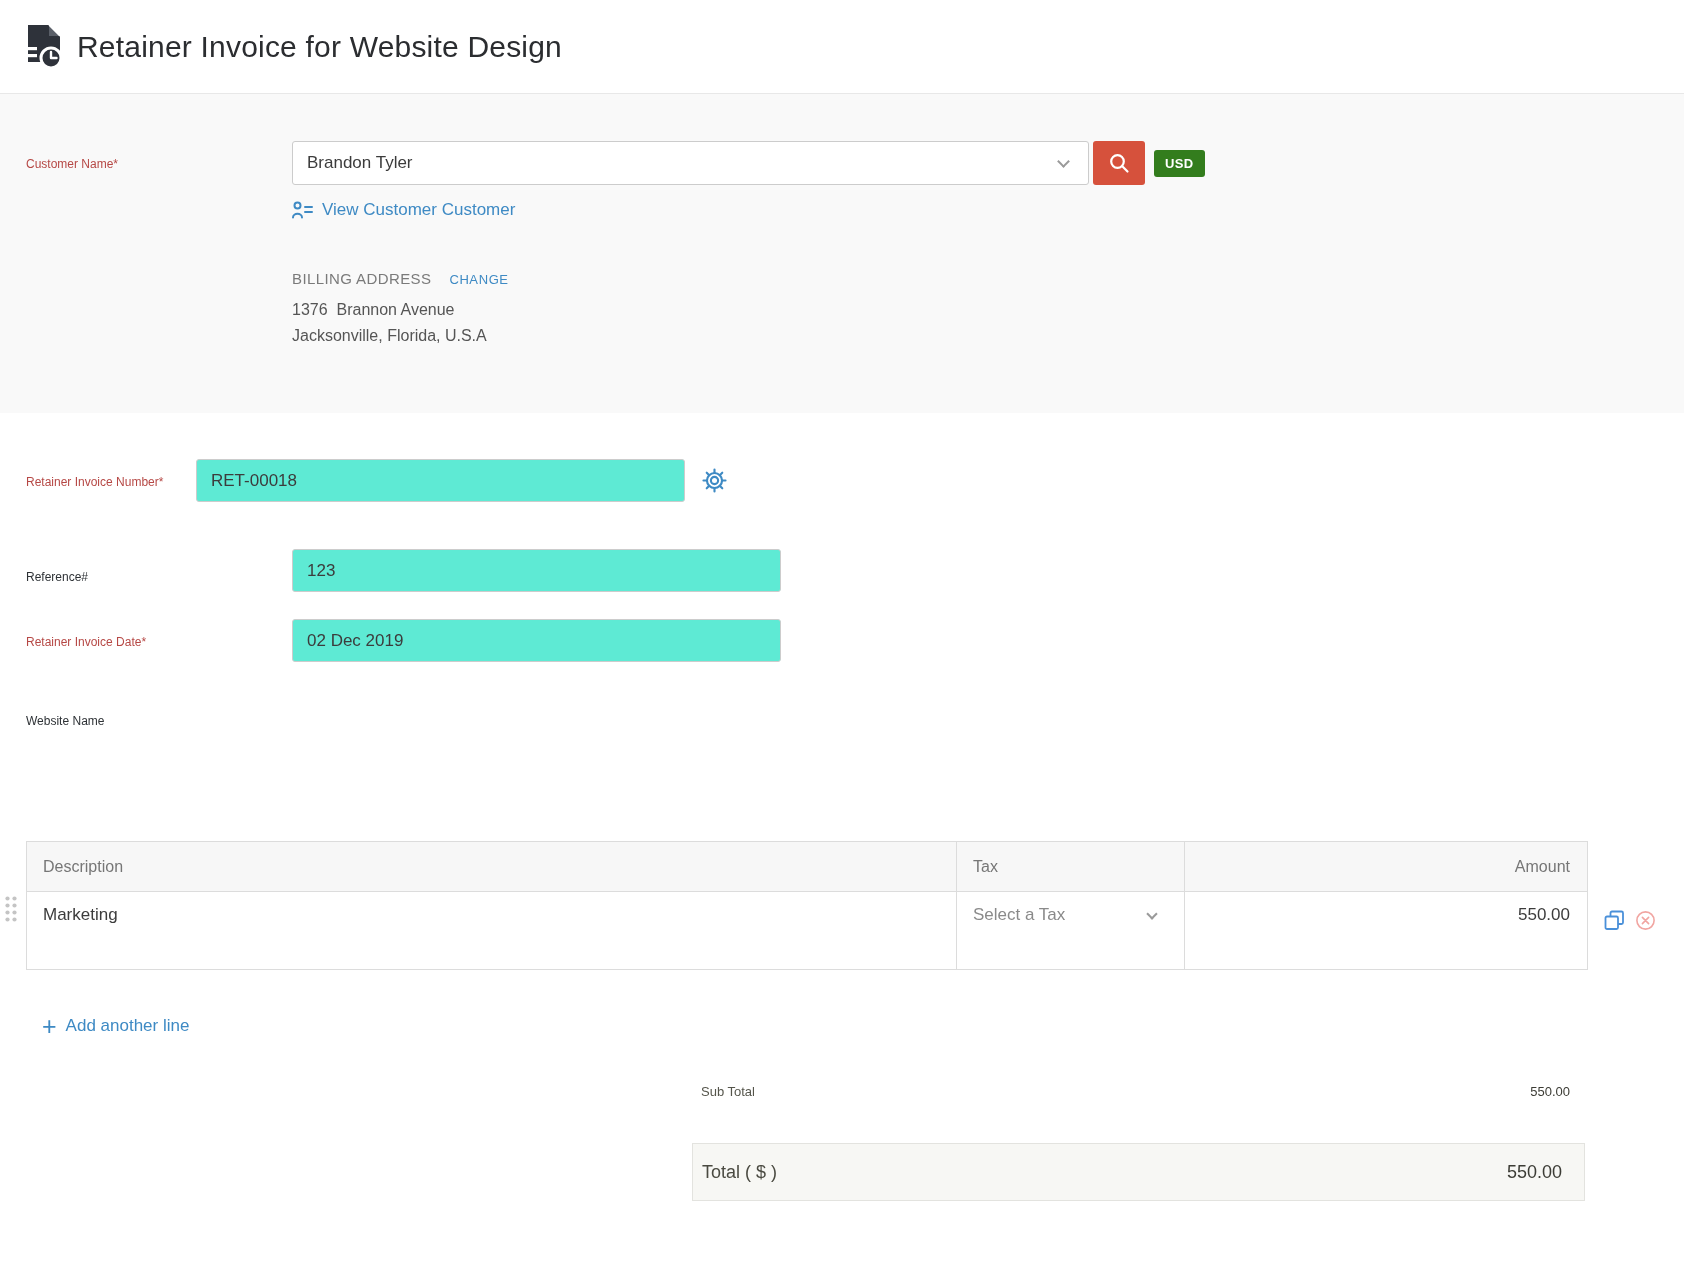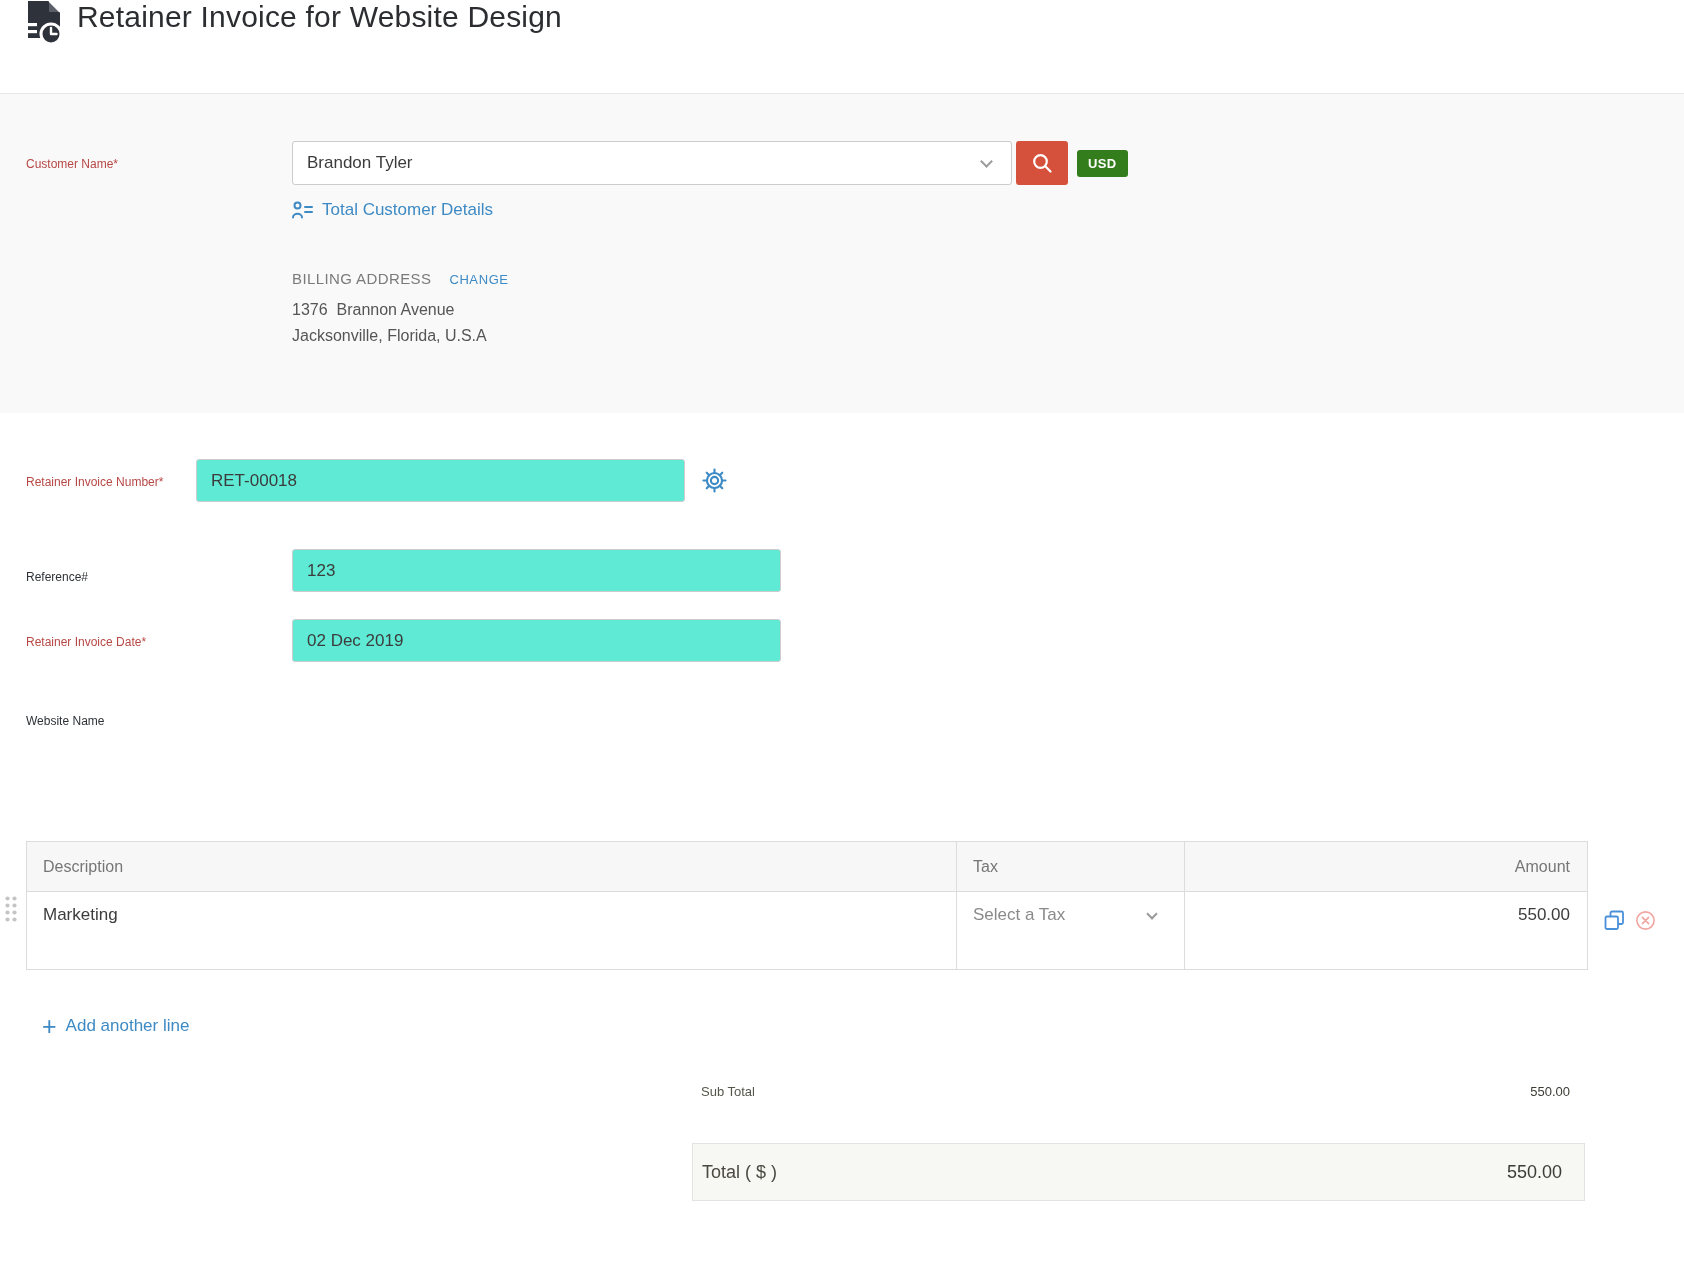--- a/index.html
+++ b/index.html
@@ -3,33 +3,33 @@
 <meta charset="utf-8">
 <style>
   * { box-sizing: border-box; }
   html,body { margin:0; padding:0; }
   body {
     width:1684px; height:1270px; overflow:hidden; background:#fff;
     font-family:"Liberation Sans", sans-serif; color:#3c3c3c; position:relative;
   }
 
   
-  .app-header { height:94px; border-bottom:1px solid #e8e8e8; display:flex; align-items:flex-start; padding-left:26px; background:#fff; }
+  .app-header { height:94px; border-bottom:1px solid #e8e8e8; display:flex; align-items:center; padding-left:26px; background:#fff; }
   .app-title { font-size:30px; color:#2b2d30; margin-left:15px; letter-spacing:.2px; }
 
   
   .customer-section { background:#f9f9f9; height:319px; padding:47px 0 0 26px; }
   .field-row { display:flex; }
   .field-label { width:266px; font-size:12px; line-height:30px; padding-top:8px; color:#2e3236; }
   .field-label.required { color:#b64845; }
   .field-label.narrow { max-width:170px; }
 
   .customer-input-row { display:flex; align-items:center; }
   .select-input {
-    position:relative; width:720px; height:44px; background:#fff; border:1px solid #ccc; border-radius:3px;
+    position:relative; width:797px; height:44px; background:#fff; border:1px solid #ccc; border-radius:3px;
     display:flex; align-items:center; padding:0 44px 0 14px; font-size:17px; color:#3c3c3c; cursor:text;
   }
   .chev { width:9px; height:9px; border-right:2px solid #9a9a9a; border-bottom:2px solid #9a9a9a; transform:rotate(45deg); display:inline-block; }
   .select-input .chev { position:absolute; right:20px; top:15px; }
 
   .search-btn { width:52px; height:44px; margin-left:4px; background:#d6513c; border:none; border-radius:3px;
     display:flex; align-items:center; justify-content:center; cursor:pointer; }
   .usd-badge { margin-left:9px; background:#337d1d; color:#fff; font-size:13px; font-weight:bold;
     padding:6px 11px; border-radius:3px; letter-spacing:.4px; }
 
@@ -119,21 +119,21 @@
         <span class="usd-badge">USD</span>
       </div>
       <div class="view-details">
         <span style="line-height:0;">
           <svg width="21" height="19" viewBox="0 0 21 19" fill="none" stroke="#3e8ac4" stroke-width="2" stroke-linecap="round">
             <circle cx="5.5" cy="4.5" r="3"></circle>
             <path d="M1 16.5 c0 -5 9 -5 9 0"></path>
             <path d="M13 6 h7 M13 11 h7"></path>
           </svg>
         </span>
-        <span>Total Customer Details</span>
+        <span>View Customer Customer</span>
       </div>
       <div class="billing">
         <div class="billing-head">
           <span class="billing-title">BILLING ADDRESS</span>
           <span class="change-link">CHANGE</span>
         </div>
         <div class="addr-line first">1376  Brannon Avenue</div>
         <div class="addr-line">Jacksonville, Florida, U.S.A</div>
       </div>
     </div>

